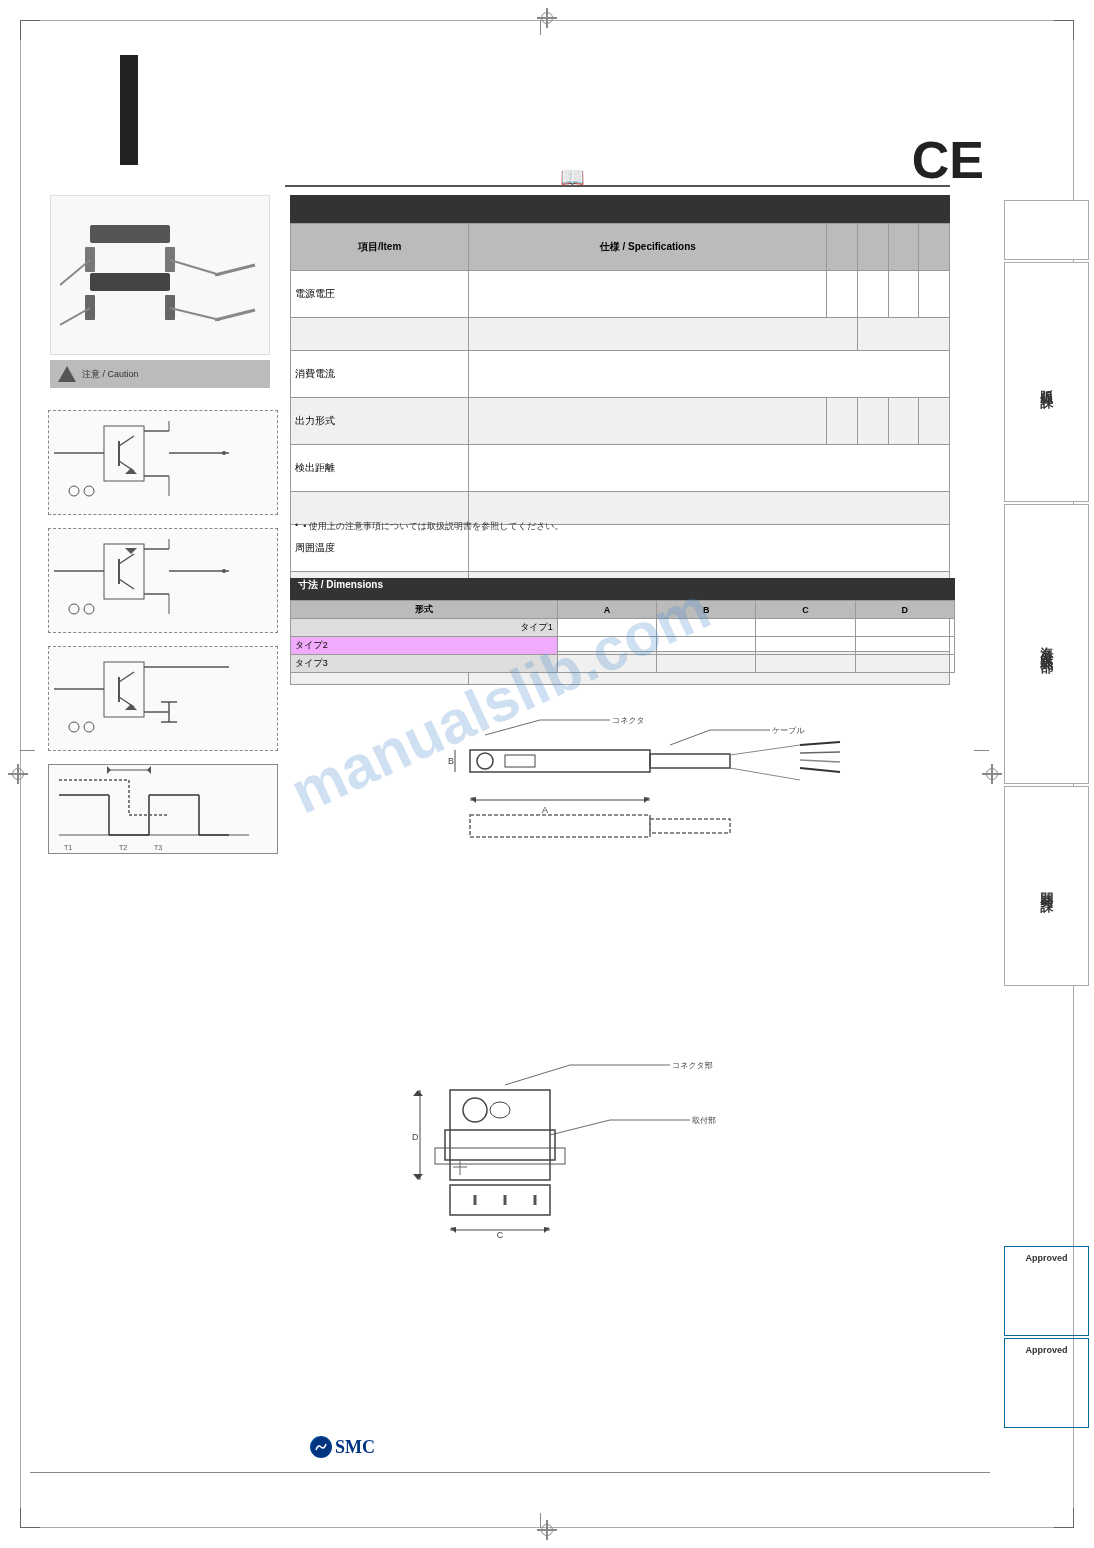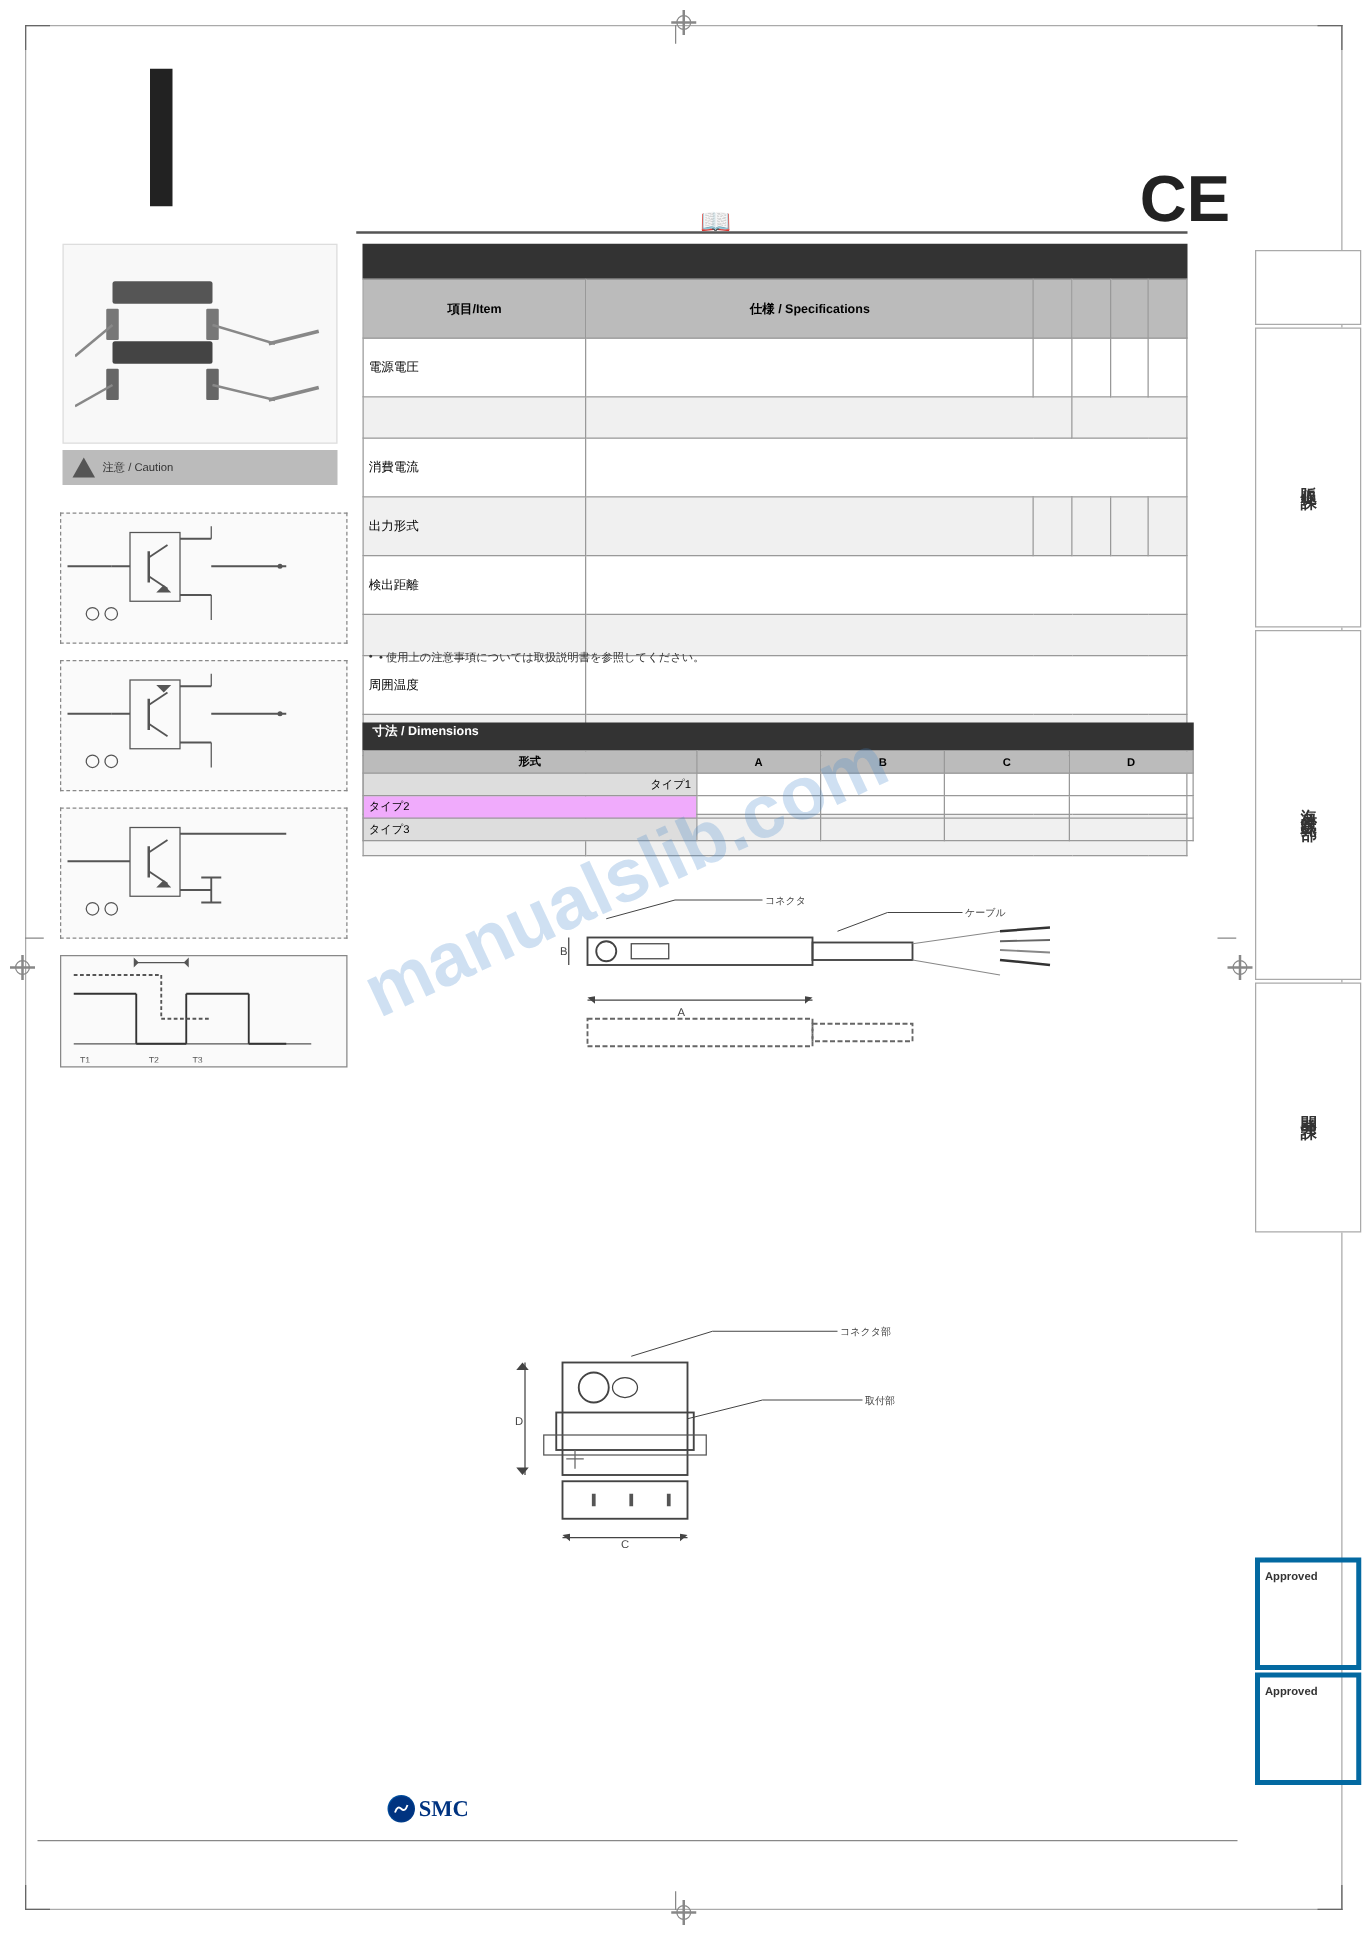--- a/index.html
+++ b/index.html
@@ -178,27 +178,28 @@
       position: absolute;
       bottom: 120px;
       right: 5px;
       width: 85px;
       display: flex;
       flex-direction: column;
       gap: 0;
     }
 
     .approved-box {
-      border: 4px solid #0369a1;
+      border: 1px solid #0369a1;
       padding: 6px 4px;
       min-height: 90px;
       font-size: 9px;
       color: #333;
       display: flex;
       flex-direction: column;
+      align-items: center;
     }
 
     .approved-label {
       font-weight: bold;
       font-size: 9px;
       color: #333;
     }
 
     
     .smc-logo {

